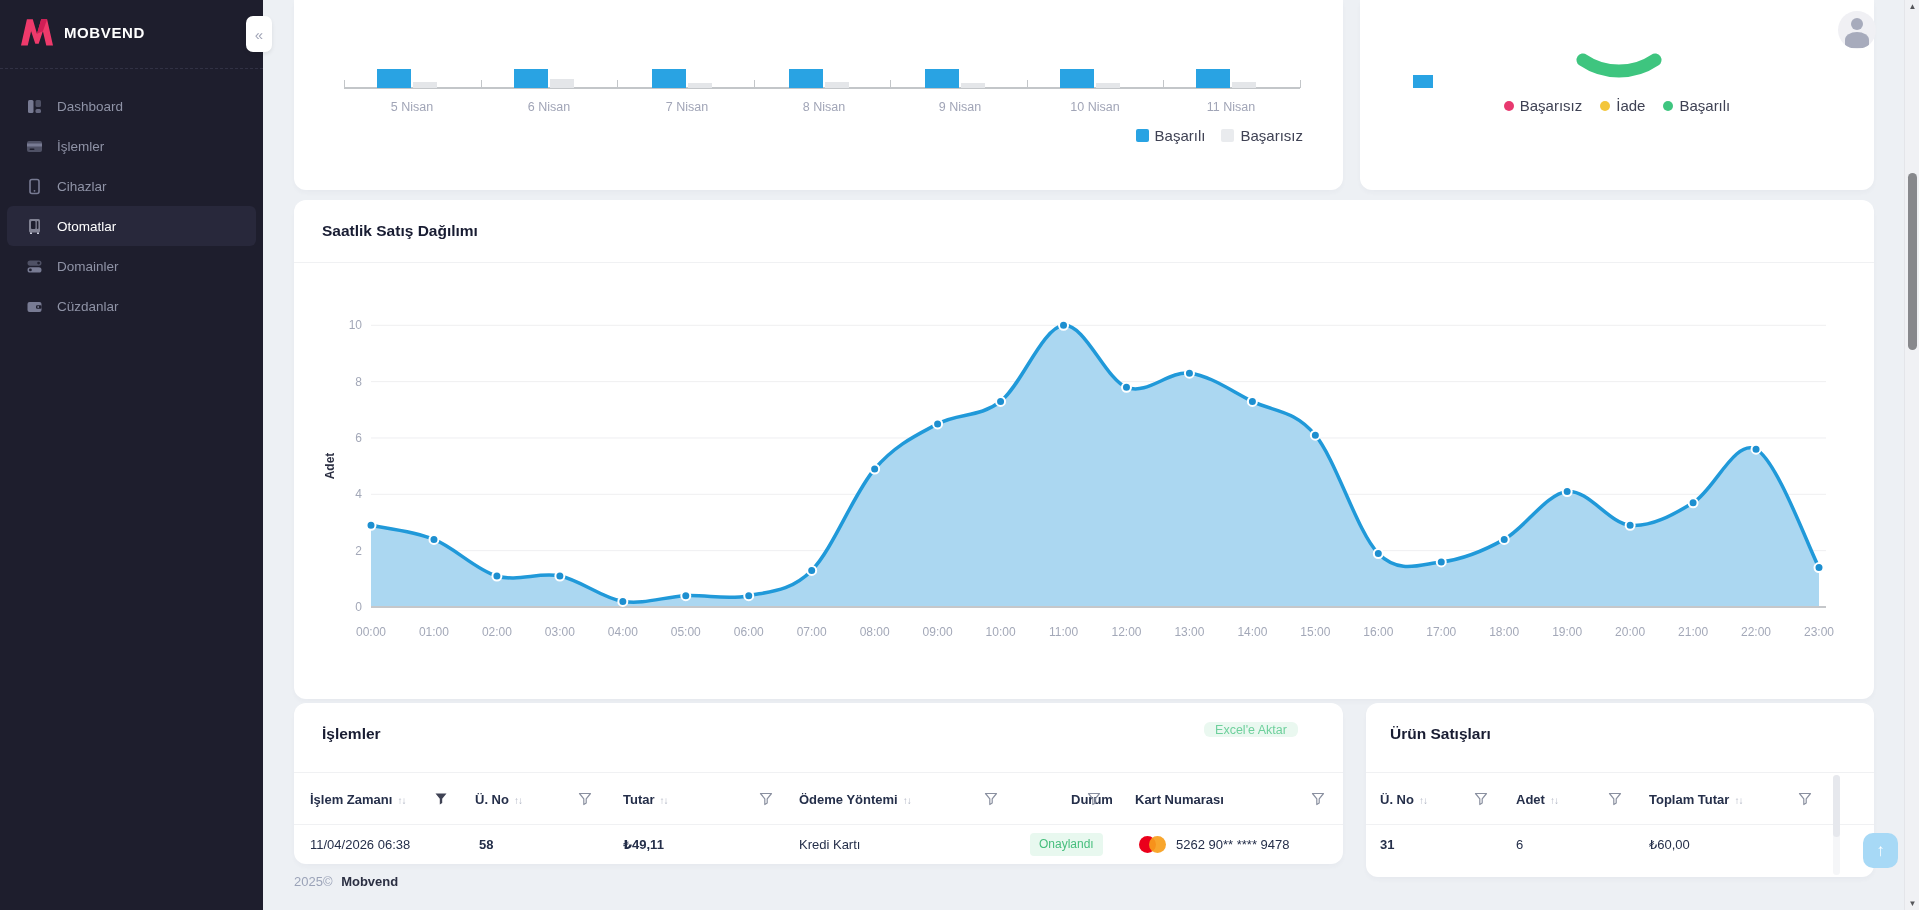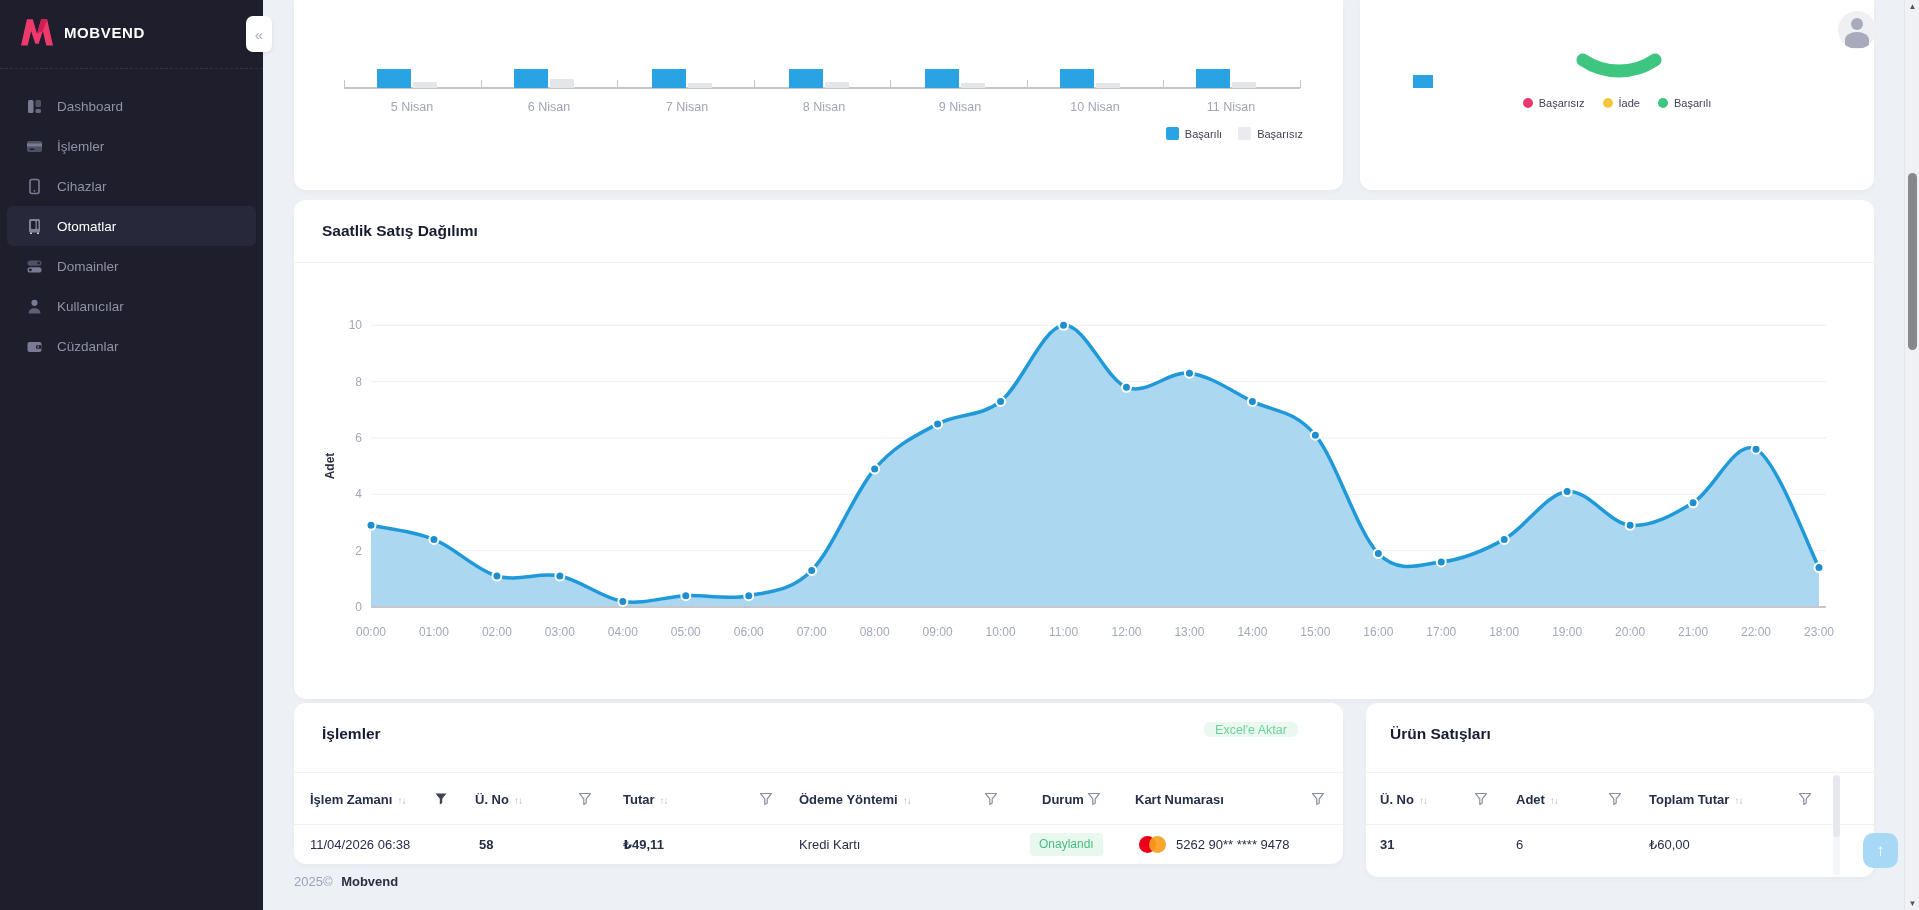--- a/index.html
+++ b/index.html
@@ -27,21 +27,21 @@
   
   .card-daily{left:294px;top:0;width:1049px;height:190px;border-radius:0 0 12px 12px;overflow:hidden;}
   .daily-axis{position:absolute;left:50px;top:87px;width:956px;height:2px;background:#c3c6c9;}
   .daily-tick{position:absolute;top:80px;width:1px;height:8px;background:#c3c6c9;}
   .daily-bar-blue{position:absolute;background:#29a3e3;}
   .daily-bar-gray{position:absolute;background:#e4e6e9;}
   .daily-label{position:absolute;top:100px;width:90px;margin-left:-45px;text-align:center;font-size:12.5px;color:#a1a5b7;}
   .daily-legend{position:absolute;right:40px;top:127px;display:flex;gap:16px;align-items:center;}
   .legend-item{display:flex;align-items:center;gap:6px;cursor:pointer;}
   .legend-sq{width:13px;height:13px;border-radius:2px;}
-  .legend-txt{font-size:11px;color:#3f4254;}
+  .legend-txt{font-size:15px;color:#3f4254;}
 
   .card-status{left:1360px;top:0;width:514px;height:190px;border-radius:0 0 12px 12px;overflow:hidden;}
   .status-stray-bar{position:absolute;left:53px;top:75px;width:20px;height:13px;background:#29a3e3;}
   .status-legend{position:absolute;left:0;top:97px;width:514px;display:flex;justify-content:center;gap:18px;align-items:center;}
   .legend-dot{width:10px;height:10px;border-radius:50%;}
 
   
   .card-hourly{left:294px;top:200px;width:1580px;height:499px;}
   .card-title{position:absolute;left:28px;top:22px;font-size:15.5px;font-weight:600;color:#181c32;}
   .hdivider{position:absolute;left:0;top:62px;width:100%;border-bottom:1px solid #f0f1f3;}
@@ -128,27 +128,20 @@
           <span class="nlabel">Otomatlar</span>
         </div>
         <div class="nav-item">
           <span class="nico"><svg width="17" height="17" viewBox="0 0 17 17">
               <rect x="1.5" y="2.5" width="14" height="5.2" rx="2.6" fill="currentColor" opacity=".55"></rect>
               <circle cx="12.6" cy="5.1" r="1.4" fill="#1e1e2d"></circle>
               <rect x="1.5" y="9.3" width="14" height="5.2" rx="2.6" fill="currentColor"></rect>
               <circle cx="4.4" cy="11.9" r="1.4" fill="#1e1e2d"></circle>
             </svg></span>
           <span class="nlabel">Domainler</span>
-        </div>
-        <div class="nav-item">
-          <span class="nico"><svg width="17" height="17" viewBox="0 0 17 17">
-              <circle cx="8.5" cy="4.8" r="3.1" fill="currentColor"></circle>
-              <path d="M2.5 15.5 c0-3.5 2.7-5.3 6-5.3 s6 1.8 6 5.3 Z" fill="currentColor" opacity=".7"></path>
-            </svg></span>
-          <span class="nlabel">Kullanıcılar</span>
         </div>
         <div class="nav-item">
           <span class="nico"><svg width="17" height="17" viewBox="0 0 17 17">
               <rect x="1.5" y="4" width="14" height="10" rx="2" fill="currentColor"></rect>
               <rect x="10" y="7.2" width="5.5" height="3.6" rx="1.2" fill="#1e1e2d"></rect>
               <circle cx="12.2" cy="9" r=".9" fill="currentColor"></circle>
             </svg></span>
           <span class="nlabel">Cüzdanlar</span>
         </div>
       </div>
@@ -304,21 +297,21 @@
             <path d="M1.5 1.5 h11 L8.2 6.8 V11 L5.8 12.5 V6.8 Z" fill="none" stroke="#8a90a0" stroke-width="1.2" stroke-linejoin="round"></path>
           </svg></span>
         <div class="th" style="left:329px"><span>Tutar</span><span class="sorter">↑↓</span></div>
         <span class="funnel" style="left:465px"><svg width="14" height="14" viewBox="0 0 14 14">
             <path d="M1.5 1.5 h11 L8.2 6.8 V11 L5.8 12.5 V6.8 Z" fill="none" stroke="#8a90a0" stroke-width="1.2" stroke-linejoin="round"></path>
           </svg></span>
         <div class="th" style="left:505px"><span>Ödeme Yöntemi</span><span class="sorter">↑↓</span></div>
         <span class="funnel" style="left:690px"><svg width="14" height="14" viewBox="0 0 14 14">
             <path d="M1.5 1.5 h11 L8.2 6.8 V11 L5.8 12.5 V6.8 Z" fill="none" stroke="#8a90a0" stroke-width="1.2" stroke-linejoin="round"></path>
           </svg></span>
-        <div class="th" style="left:748px"><span>Durum</span></div>
+        <div class="th" style="left:777px"><span>Durum</span></div>
         <span class="funnel" style="left:793px"><svg width="14" height="14" viewBox="0 0 14 14">
             <path d="M1.5 1.5 h11 L8.2 6.8 V11 L5.8 12.5 V6.8 Z" fill="none" stroke="#8a90a0" stroke-width="1.2" stroke-linejoin="round"></path>
           </svg></span>
         <div class="th" style="left:841px"><span>Kart Numarası</span></div>
         <span class="funnel" style="left:1017px"><svg width="14" height="14" viewBox="0 0 14 14">
             <path d="M1.5 1.5 h11 L8.2 6.8 V11 L5.8 12.5 V6.8 Z" fill="none" stroke="#8a90a0" stroke-width="1.2" stroke-linejoin="round"></path>
           </svg></span>
       </div>
     <div class="trow" id="islemlerRow" style="top:122px;">
         <div class="td" style="left:16px">11/04/2026 06:38</div>

